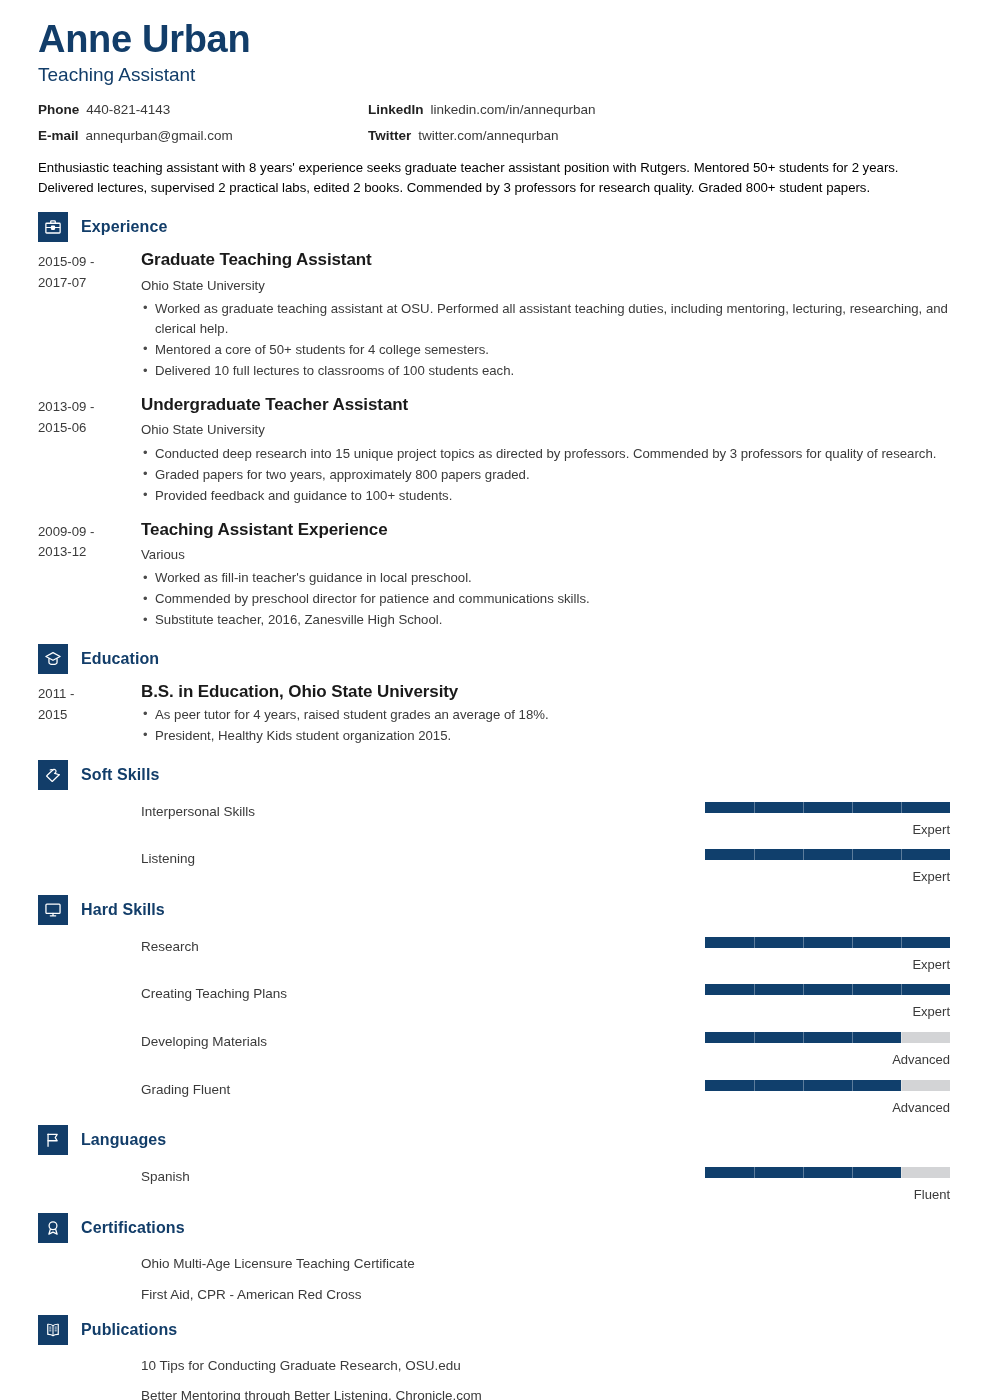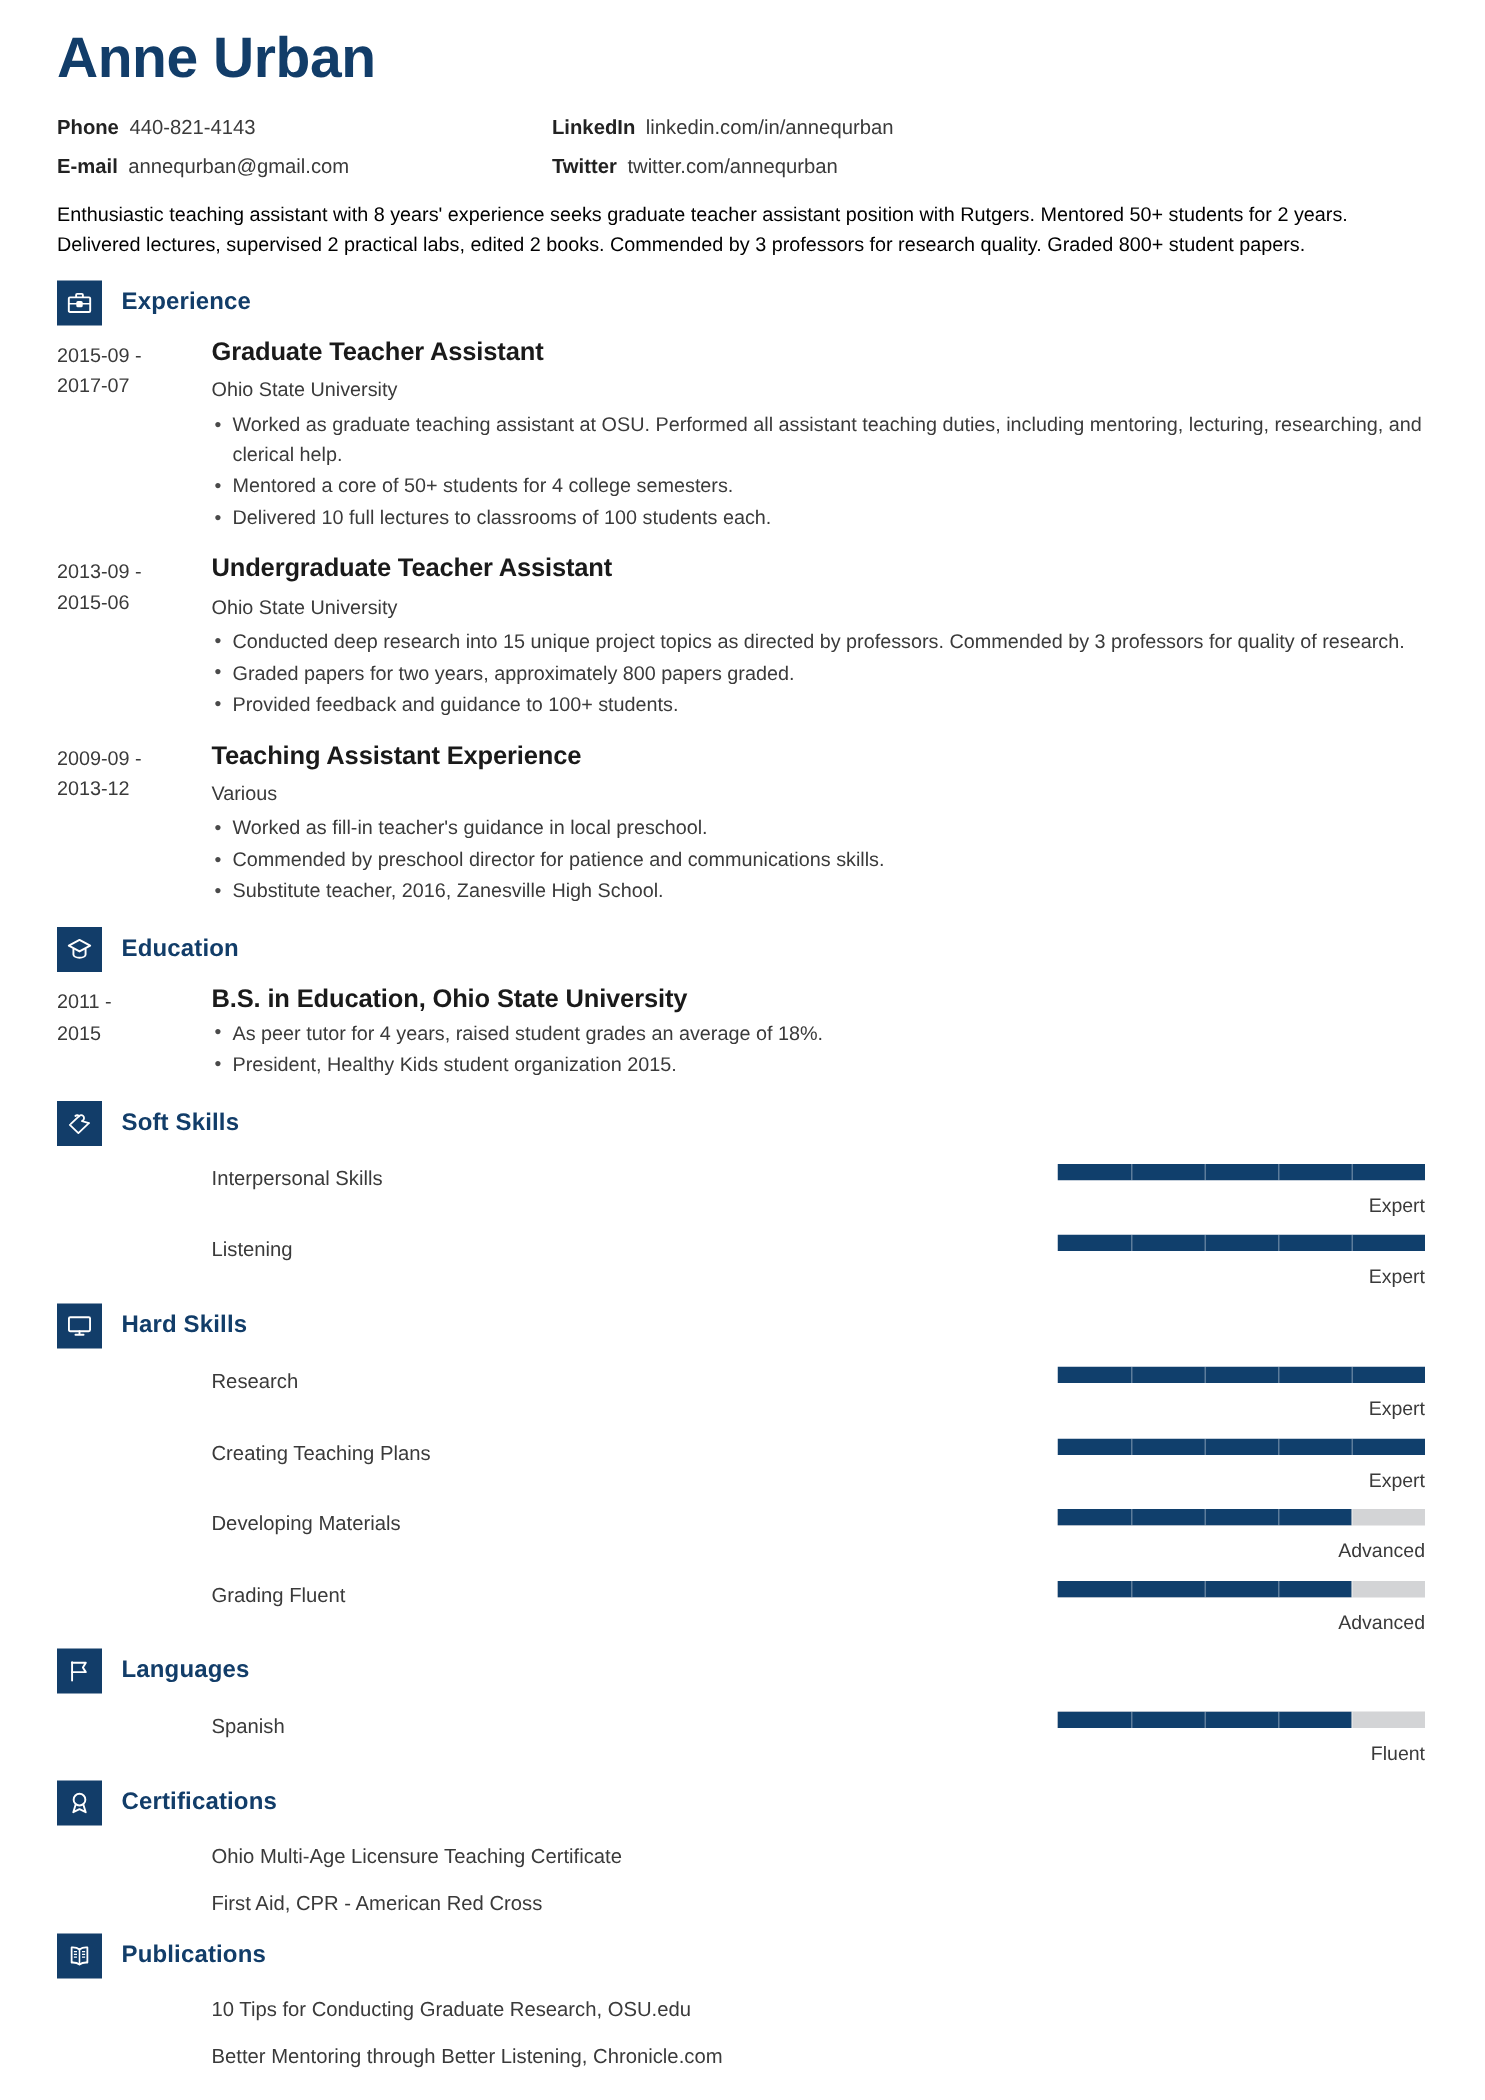--- a/index.html
+++ b/index.html
@@ -181,20 +181,21 @@
     line-height: 1.4;
   }
 
   .sec-gap-sm { margin-top: 10px; }
 </style>
 </head>
 <body>
 
 <div>
   <h1 class="name">Anne Urban</h1>
+  <div class="job-title">Teaching Assistant</div>
 
   <div class="contact-grid">
     <div class="contact-cell">
       <span class="contact-label">Phone</span>
       <span class="contact-value">440-821-4143</span>
     </div>
     <div class="contact-cell">
       <span class="contact-label">LinkedIn</span>
       <span class="contact-value">linkedin.com/in/annequrban</span>
     </div>
@@ -219,21 +220,21 @@
       <rect x="10" y="11" width="4" height="4" rx="0.6" fill="#ffffff"></rect>
       <path d="M2.5 12.6h7.5M14 12.6h7.5" stroke-width="1.4"></path>
     </svg>
   </span>
   <span class="section-title">Experience</span>
 </div>
 
 <div class="entry">
   <div class="entry-dates">2015-09 -<br>2017-07</div>
   <div class="entry-body">
-    <div class="entry-role">Graduate Teacher Assistant</div>
+    <div class="entry-role">Graduate Teaching Assistant</div>
     <div class="entry-org">Ohio State University</div>
     <ul class="entry-bullets">
       <li>Worked as graduate teaching assistant at OSU. Performed all assistant teaching duties, including mentoring, lecturing, researching, and clerical help.</li>
       <li>Mentored a core of 50+ students for 4 college semesters.</li>
       <li>Delivered 10 full lectures to classrooms of 100 students each.</li>
     </ul>
   </div>
 </div>
 
 <div class="entry">

